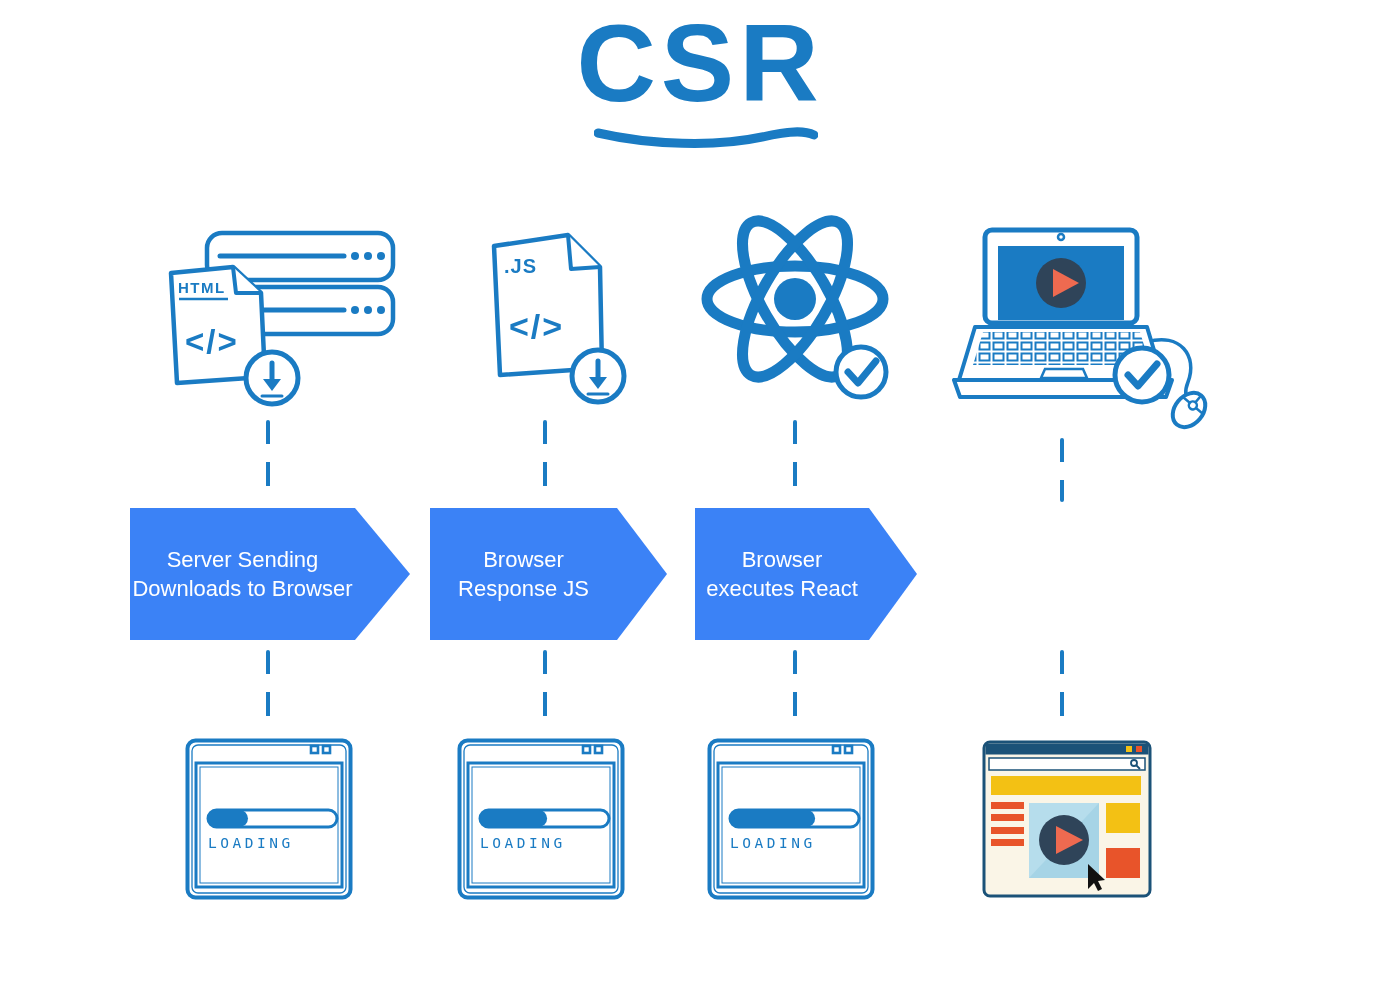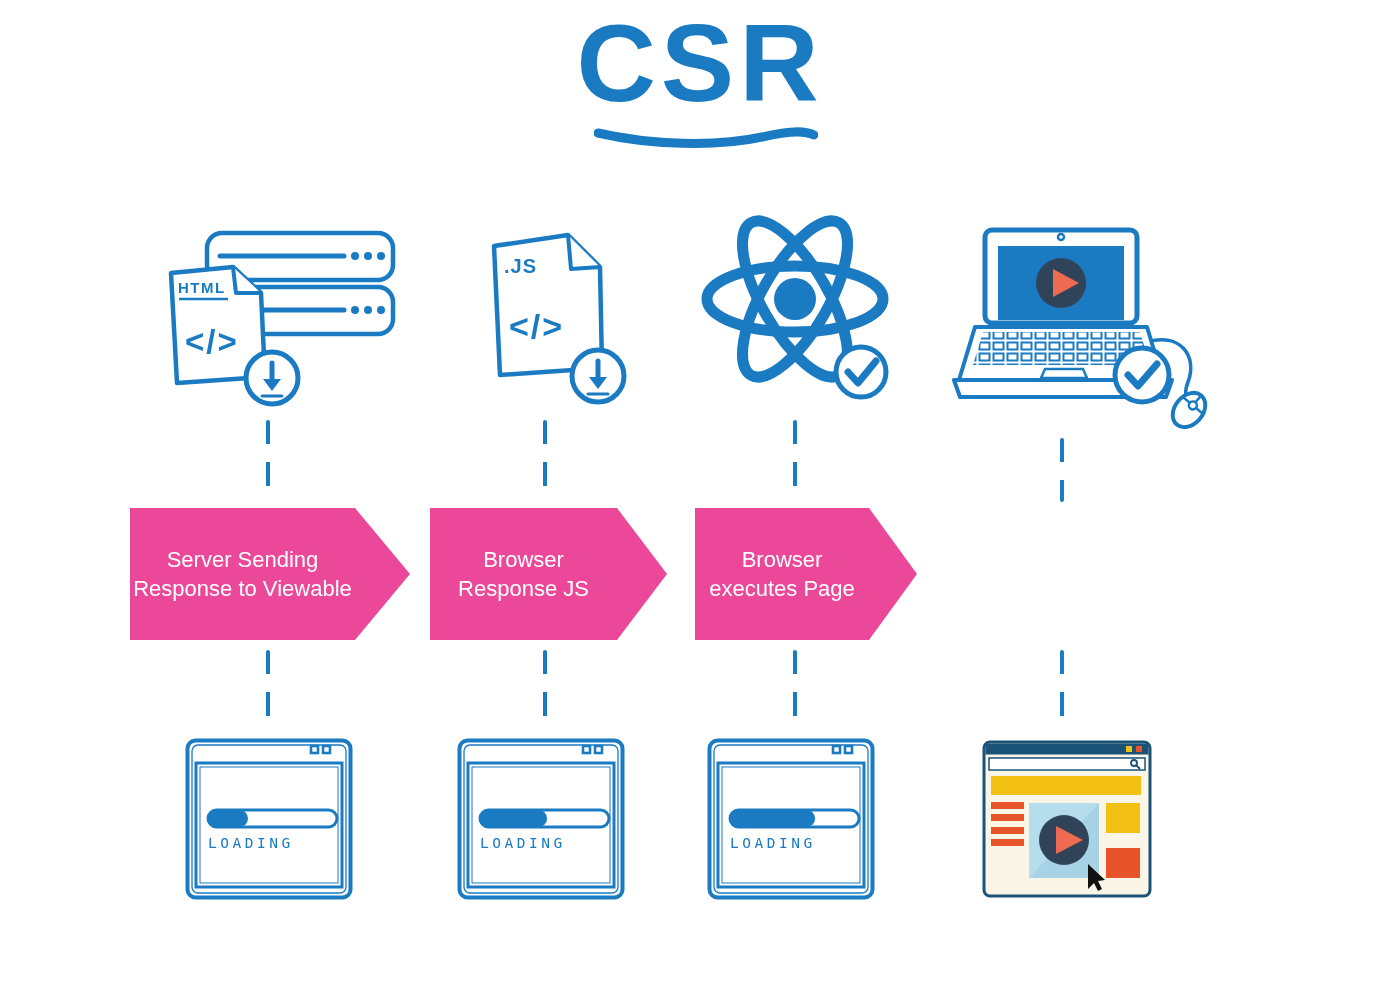--- a/index.html
+++ b/index.html
@@ -7,21 +7,21 @@
            font-family:"Liberation Sans", sans-serif; overflow:hidden; }
   .abs { position:absolute; }
 
   .title { left:0; top:8px; width:100%; text-align:center;
            font-size:110px; font-weight:bold; letter-spacing:5px;
            color:#1A7BC3; line-height:1; margin:0; }
 
   .connector { width:4px; border-radius:2px;
     background:repeating-linear-gradient(to bottom,#1A7BC3 0 24px,transparent 24px 42px); }
 
-  .banner { top:508px; height:132px; background:#ec4899; color:#ffffff;
+  .banner { top:508px; height:132px; background:#3b82f6; color:#ffffff;
             display:flex; align-items:center; box-sizing:border-box; }
   .banner.arrow { clip-path: polygon(0 0, calc(100% - var(--tip)) 0, 100% 50%,
                   calc(100% - var(--tip)) 100%, 0 100%); padding-right:var(--tip); }
   .banner-text { width:100%; text-align:center; font-size:22px; line-height:29px; }
   .banner-text b { font-weight:bold; }
 
   svg text.blue { fill:#1A7BC3; }
 </style>
 </head>
 <body>
@@ -63,21 +63,21 @@
       <path d="M101,157 L119,157 L110,169 Z" fill="#1A7BC3"></path>
       <path d="M100,174 H120" stroke="#1A7BC3" stroke-width="3" stroke-linecap="round"></path>
     </g>
   </svg>
 
   <div class="abs connector" style="left:266px;top:420px;height:82px"></div>
 
   <div class="abs banner arrow" style="left:130px;width:280px;--tip:55px">
     <div class="banner-text">
         <div><span>Server Sending</span></div>
-        <div><span>Response to Viewable</span></div>
+        <div><span>Downloads to Browser</span></div>
       </div>
   </div>
 
   <div class="abs connector" style="left:266px;top:650px;height:80px"></div>
 
   <svg class="abs" style="left:185px;top:738px" width="168" height="162" viewBox="0 0 168 162">
     <rect x="2.5" y="2.5" width="163" height="157" rx="8" fill="#ffffff" stroke="#1A7BC3" stroke-width="4"></rect>
     <rect x="7" y="7" width="154" height="148" rx="6" fill="none" stroke="#1A7BC3" stroke-width="1.3"></rect>
     <g fill="none" stroke="#1A7BC3" stroke-width="2.6">
       <rect x="126" y="8" width="7" height="7"></rect>
@@ -141,21 +141,21 @@
       <circle cx="163" cy="172" r="25" fill="#ffffff" stroke="#1A7BC3" stroke-width="5"></circle>
       <path d="M150,172 L160,183 L178,161" fill="none" stroke="#1A7BC3" stroke-width="7" stroke-linecap="round" stroke-linejoin="round"></path>
     </g>
   </svg>
 
   <div class="abs connector" style="left:793px;top:420px;height:82px"></div>
 
   <div class="abs banner arrow" style="left:695px;width:222px;--tip:48px">
     <div class="banner-text">
         <div><span>Browser</span></div>
-        <div><span>executes Page</span></div>
+        <div><span>executes React</span></div>
       </div>
   </div>
 
   <div class="abs connector" style="left:793px;top:650px;height:80px"></div>
 
   <svg class="abs" style="left:707px;top:738px" width="168" height="162" viewBox="0 0 168 162">
     <rect x="2.5" y="2.5" width="163" height="157" rx="8" fill="#ffffff" stroke="#1A7BC3" stroke-width="4"></rect>
     <rect x="7" y="7" width="154" height="148" rx="6" fill="none" stroke="#1A7BC3" stroke-width="1.3"></rect>
     <g fill="none" stroke="#1A7BC3" stroke-width="2.6">
       <rect x="126" y="8" width="7" height="7"></rect>

